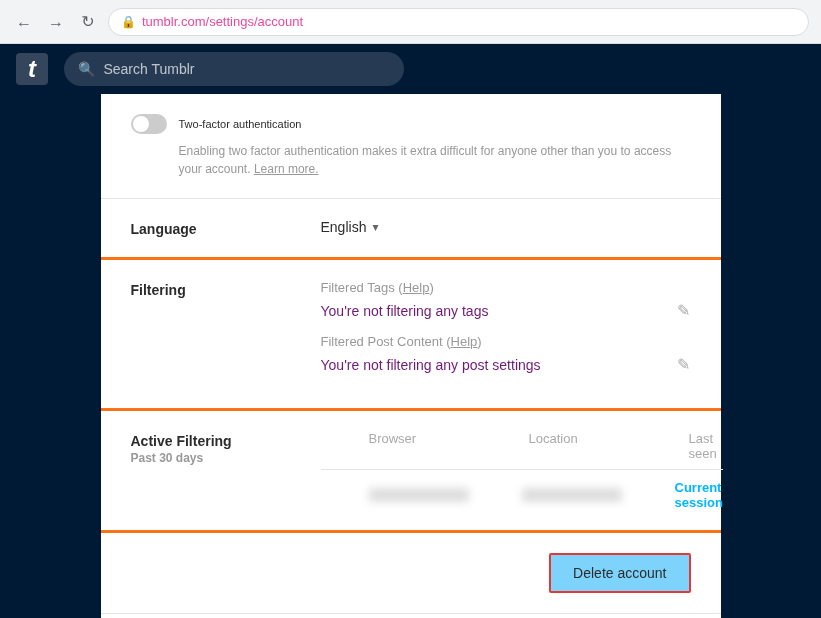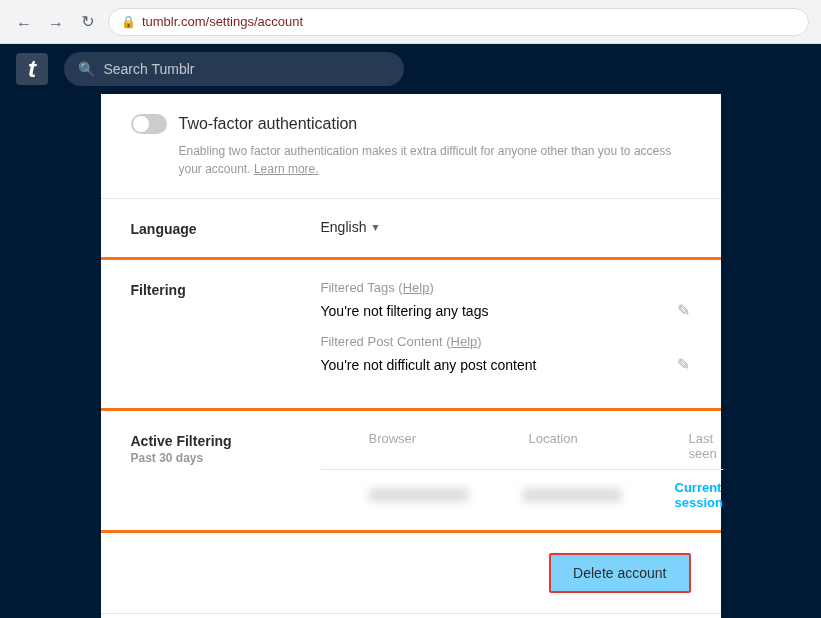--- a/index.html
+++ b/index.html
@@ -42,21 +42,21 @@
       border-radius: 14px;
       border: 1px solid #dadce0;
       display: flex;
       align-items: center;
       padding: 0 12px;
       gap: 6px;
       font-size: 13px;
       color: #202124;
     }
     .lock-icon { color: #5f6368; font-size: 12px; }
-    .url-text { color: #7f1d1d; font-size: 13px; }
+    .url-text { color: #ec4899; font-size: 13px; }
 
     
     .app-header {
       background: #001935;
       height: 50px;
       display: flex;
       align-items: center;
       padding: 0 16px;
       gap: 16px;
     }
@@ -144,21 +144,21 @@
       position: absolute;
       width: 16px;
       height: 16px;
       background: white;
       border-radius: 50%;
       top: 2px;
       left: 2px;
       transition: 0.2s;
     }
     .tfa-title {
-      font-size: 16px;
+      font-size: 11px;
       color: #2c2c2c;
     }
     .tfa-desc {
       font-size: 12px;
       color: #999;
       line-height: 1.5;
       margin-left: 48px;
     }
     .tfa-desc a {
       color: #999;
@@ -183,21 +183,21 @@
     }
     .filter-tag-label a { color: #999; }
     .filter-value-row {
       display: flex;
       justify-content: space-between;
       align-items: center;
       margin-bottom: 14px;
     }
     .filter-value {
       font-size: 14px;
-      color: #000000;
+      color: #701a75;
     }
     .edit-icon {
       color: #aaa;
       cursor: pointer;
       font-size: 16px;
     }
 
     
     .sessions-label {
       font-weight: bold;
@@ -313,21 +313,21 @@
           <span>Filtered Tags (</span><a href="#">Help</a><span>)</span>
         </div>
         <div class="filter-value-row">
           <span class="filter-value">You're not filtering any tags</span>
           <span class="edit-icon">✎</span>
         </div>
         <div class="filter-tag-label">
           <span>Filtered Post Content (</span><a href="#">Help</a><span>)</span>
         </div>
         <div class="filter-value-row">
-          <span class="filter-value">You're not difficult any post content</span>
+          <span class="filter-value">You're not filtering any post settings</span>
           <span class="edit-icon">✎</span>
         </div>
       </div>
     </div>
 
     <div class="section">
       <div class="section-label">
         <div class="sessions-label">Active Filtering</div>
         <div class="sessions-sub">Past 30 days</div>
       </div>

